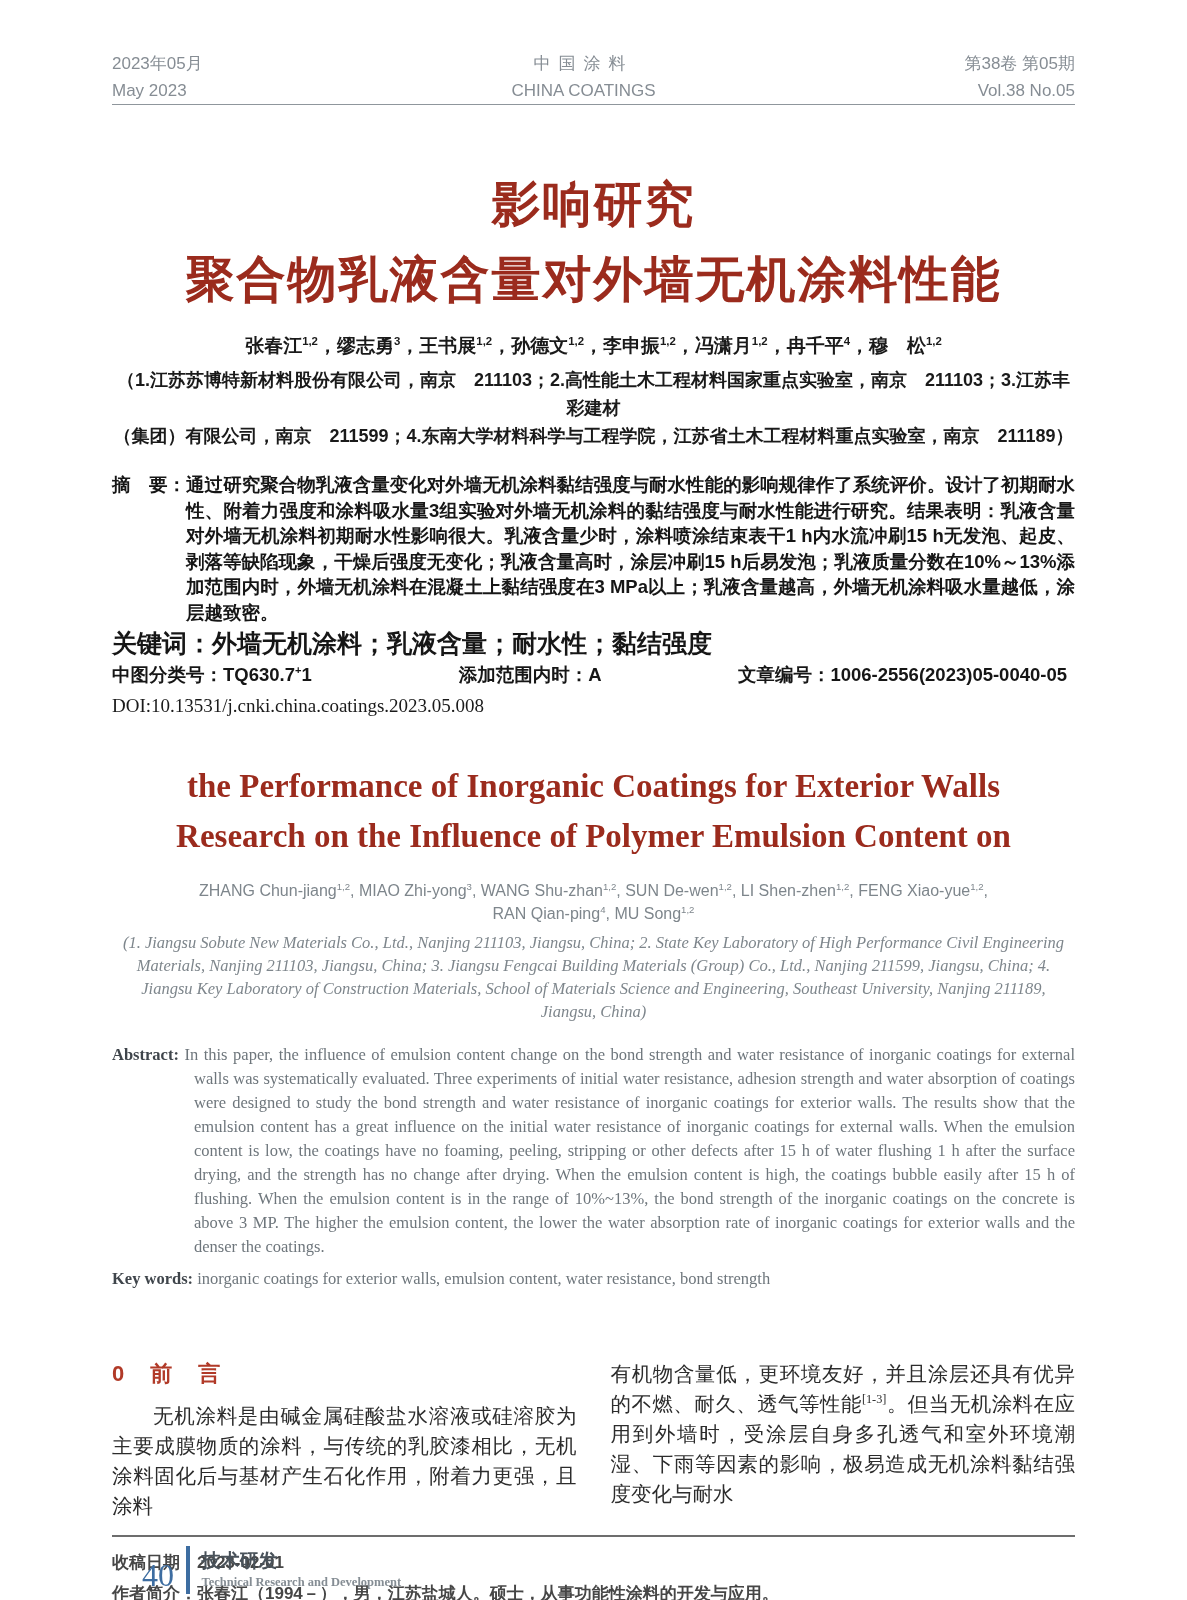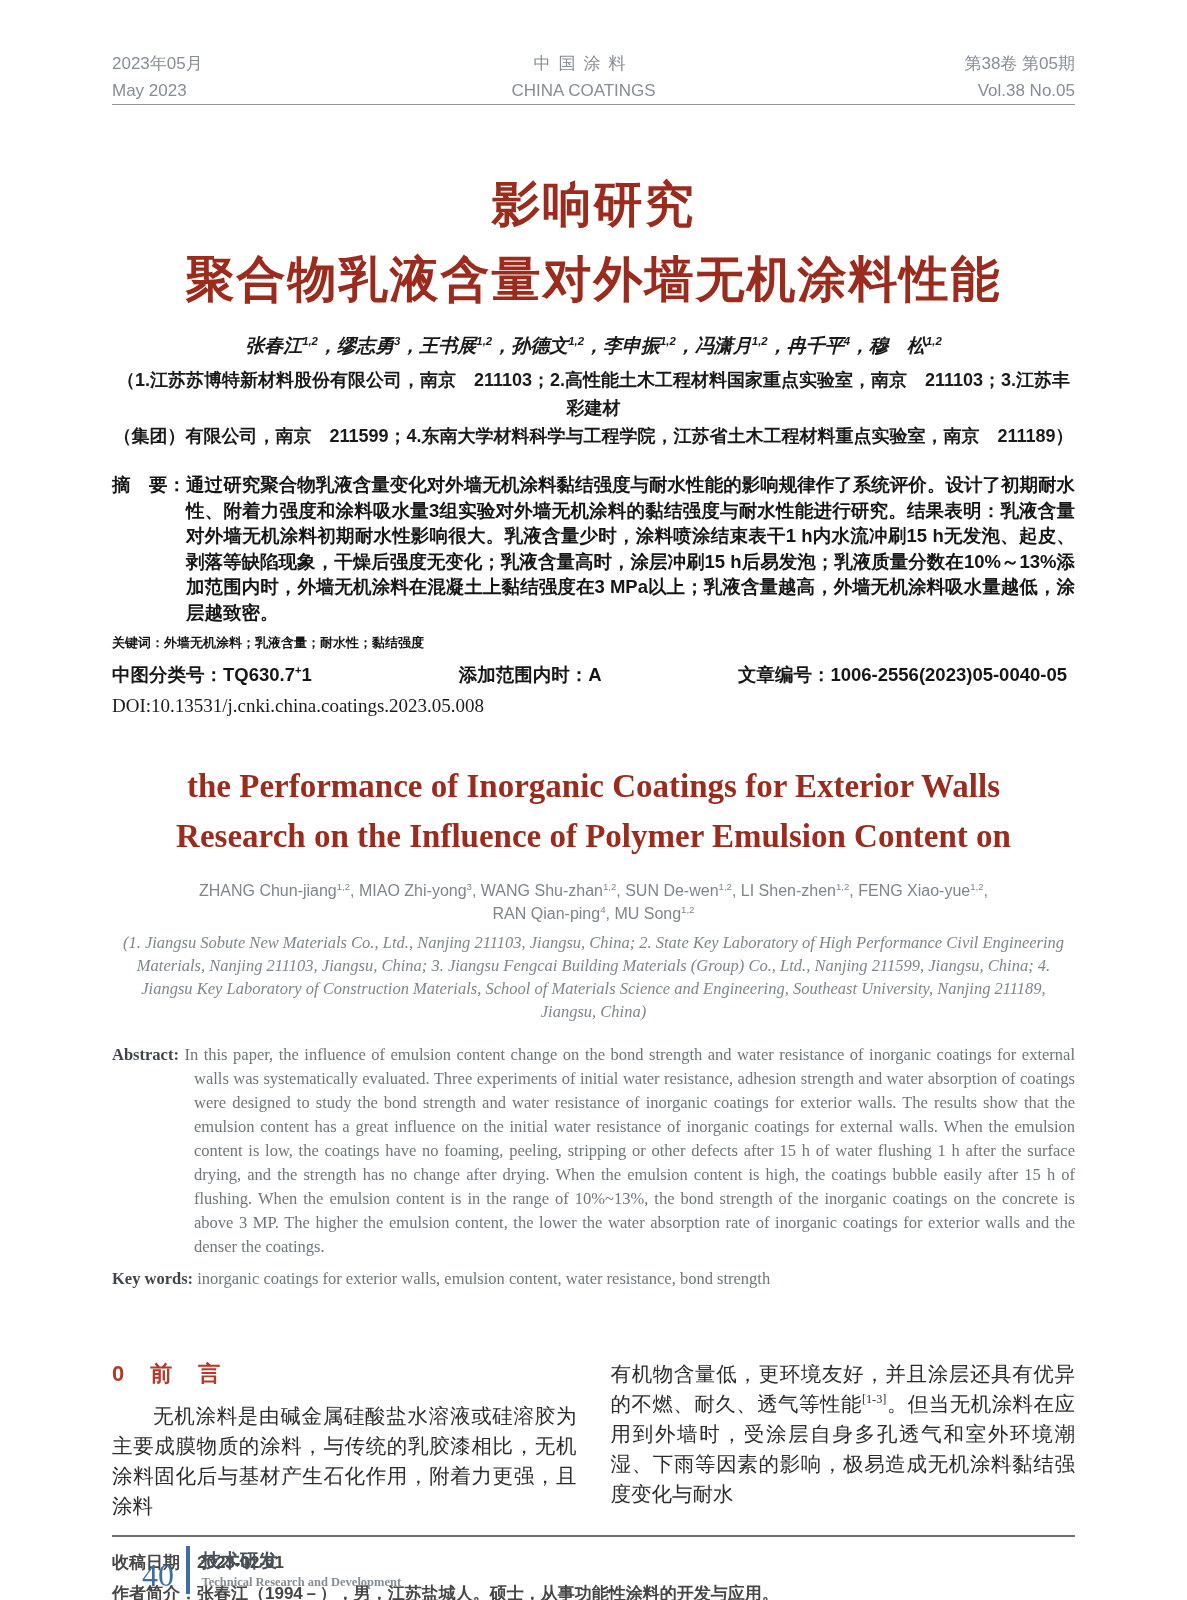--- a/index.html
+++ b/index.html
@@ -25,35 +25,35 @@
 
   
   .title-cn {
     margin-top:62px; text-align:center; color:#9b2b1d;
     font-weight:bold; font-size:49px; line-height:75px; letter-spacing:2px;
   }
 
   
   .authors-cn {
     margin-top:16px; text-align:center; font-weight:bold;
-    font-size:19px; color:#1a1a1a;font-style:italic;
+    font-size:19px; color:#1a1a1a;
   }
   .affil-cn {
     margin-top:7px; text-align:center; font-weight:bold;
     font-size:18px; line-height:28px; color:#1a1a1a;
   }
 
   
   .abstract-cn {
     margin-top:22px; font-weight:bold; font-size:18.5px; line-height:25.5px;
     text-align:justify; color:#161616;
     padding-left:74px; text-indent:-74px;
   }
   .keywords-cn {
-    margin-top:5px; font-weight:bold; font-size:13px; line-height:26px; color:#161616;
+    margin-top:5px; font-weight:bold; font-size:25px; line-height:26px; color:#161616;
   }
   .meta-row {
     margin-top:6px; display:flex; font-weight:bold; font-size:18.5px; color:#161616;
   }
   .meta-row .m1 { width:36%; }
   .meta-row .m2 { width:29%; }
   .meta-row .m3 { width:35%; }
   .doi {
     margin-top:8px; font-family:"Liberation Serif", serif;
     font-size:19px; color:#1a1a1a;

